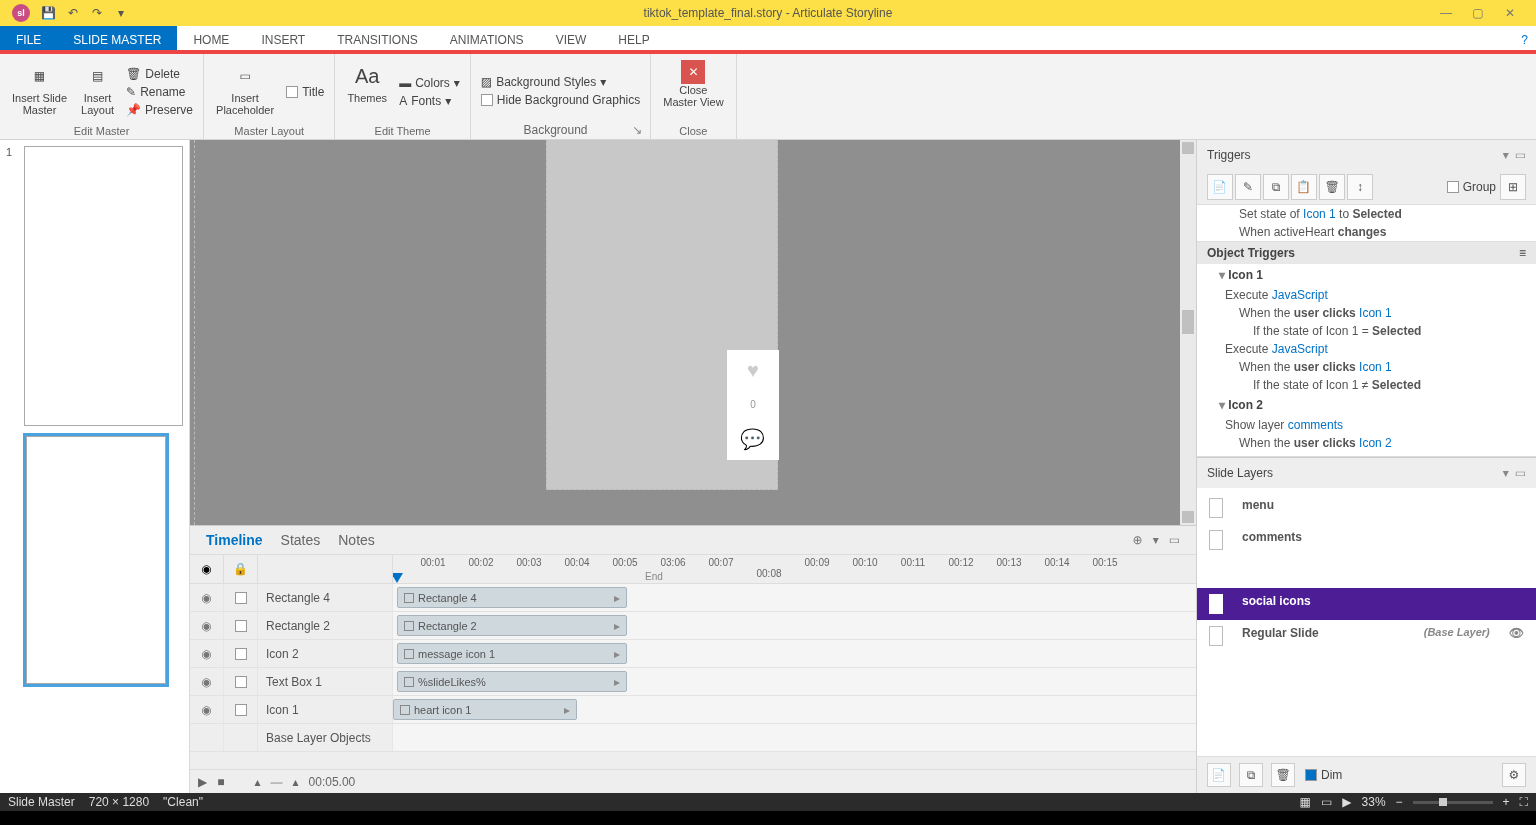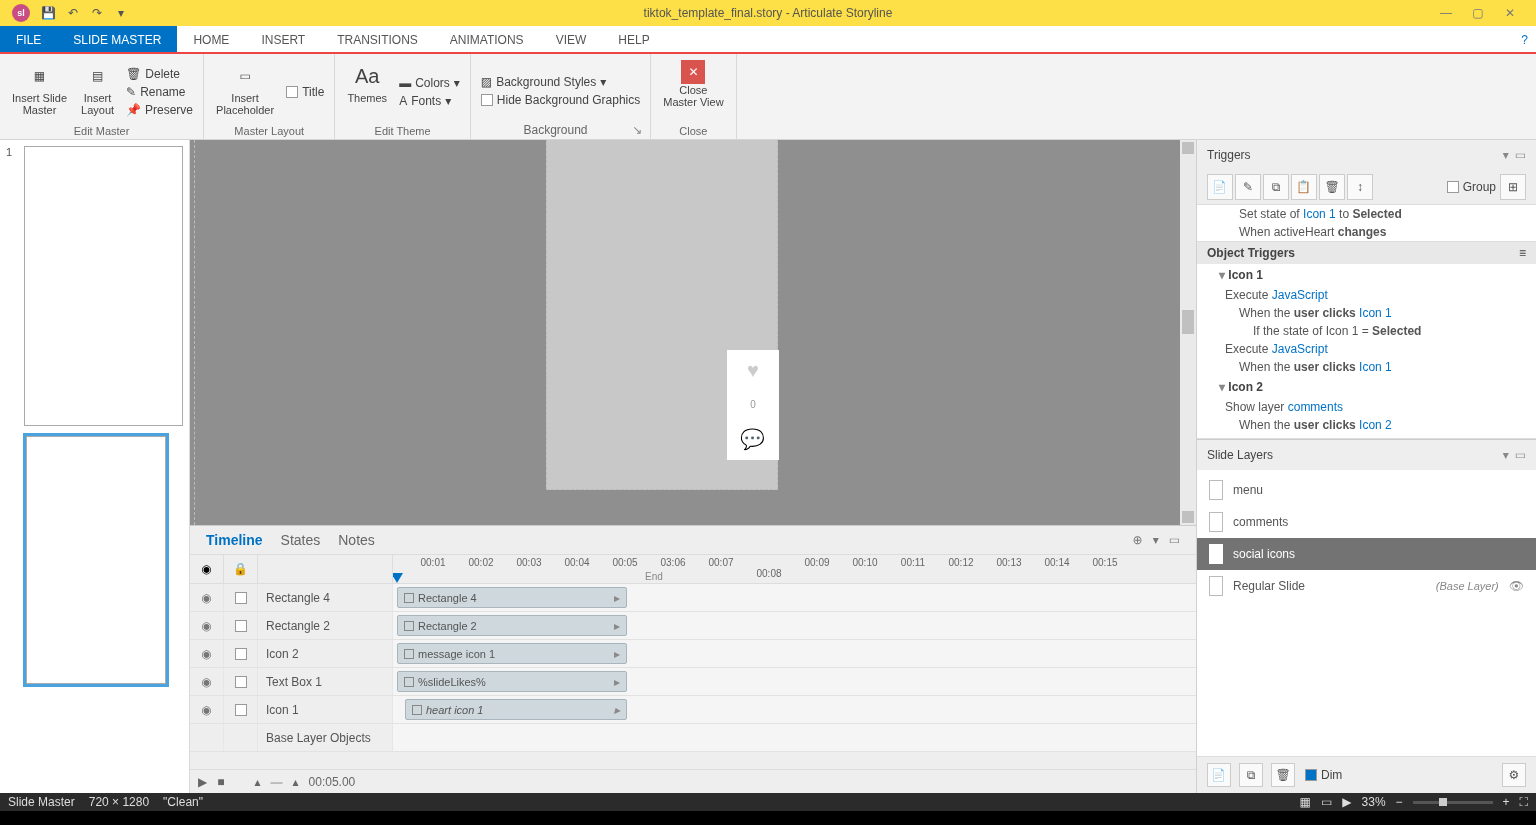--- a/index.html
+++ b/index.html
@@ -4,21 +4,21 @@
 <style>
 * { box-sizing: border-box; margin: 0; padding: 0; font-family: "Segoe UI", Tahoma, sans-serif; font-size: 12px; }
 body { background: #fff; width: 1536px; height: 825px; overflow: hidden; position: relative; }
 .titlebar { height: 26px; background: #fde047; display: flex; align-items: center; padding: 0 12px; position: relative; }
 .titlebar .app-icon { width: 18px; height: 18px; background: #c94d84; border-radius: 50%; display: flex; align-items: center; justify-content: center; color: #fff; font-size: 9px; font-weight: bold; }
 .titlebar .qat { display: flex; gap: 2px; margin-left: 8px; }
 .titlebar .qat-btn { width: 22px; height: 22px; display: flex; align-items: center; justify-content: center; color: #555; cursor: pointer; }
 .titlebar .title { position: absolute; left: 0; right: 0; text-align: center; color: #555; pointer-events: none; font-size: 12px; }
 .titlebar .wincontrols { margin-left: auto; display: flex; gap: 4px; }
 .titlebar .wincontrols div { width: 28px; height: 22px; display: flex; align-items: center; justify-content: center; color: #777; cursor: pointer; }
-.menubar { height: 28px; background: #fff; display: flex; border-bottom: 2px solid #ef4444; position: relative; }
+.menubar { height: 28px; background: #fff; display: flex; border-bottom: 4px solid #ef4444; position: relative; }
 .menubar .tab { padding: 0 16px; line-height: 28px; color: #555; cursor: pointer; font-size: 12px; }
 .menubar .tab.file { background: #0072c6; color: #fff; }
 .menubar .tab.active { background: #0072c6; color: #fff; }
 .menubar .help-right { margin-left: auto; padding-right: 8px; line-height: 28px; color: #0072c6; }
 .ribbon { height: 86px; background: #f3f3f3; border-bottom: 1px solid #d4d4d4; display: flex; }
 .ribbon-group { border-right: 1px solid #d9d9d9; padding: 4px 8px 0 8px; display: flex; flex-direction: column; }
 .ribbon-group .group-row { display: flex; gap: 6px; flex: 1; }
 .ribbon-group .group-label { text-align: center; color: #666; font-size: 11px; padding-bottom: 2px; }
 .rbtn-lg { display: flex; flex-direction: column; align-items: center; justify-content: flex-start; padding: 2px 4px; cursor: pointer; color: #444; }
 .rbtn-lg .icon-area { width: 32px; height: 32px; display: flex; align-items: center; justify-content: center; }
@@ -70,22 +70,22 @@
 .trig-toolbar .spacer { flex: 1; }
 .triggers-list { flex: 0 0 auto; overflow: auto; background: #fff; border-top: 1px solid #ddd; border-bottom: 1px solid #ddd; padding-bottom: 4px; max-height: 310px; }
 .triggers-list .sec-head { background: #e8e8e8; padding: 4px 10px; font-weight: 600; color: #444; display: flex; justify-content: space-between; border-top: 1px solid #ddd; }
 .triggers-list .obj-head { padding: 4px 22px; font-weight: 600; color: #444; }
 .triggers-list .obj-head::before { content: "▾ "; color: #888; }
 .triggers-list .trig-line { padding: 2px 10px 2px 28px; color: #555; font-size: 12px; }
 .triggers-list .link { color: #0072c6; }
 .triggers-list .indent { padding-left: 42px; }
 .triggers-list .indent2 { padding-left: 56px; }
 .layers-body { flex: 1; background: #fff; overflow: auto; padding: 4px 0; }
-.layer-row { display: flex; align-items: center; padding: 6px 12px; gap: 10px; color: #555; cursor: pointer; }
-.layer-row.selected { background: #737373; color: #fff; }
+.layer-row { display: flex; padding: 6px 12px; gap: 19px; color: #555; cursor: pointer; font-weight: bold; }
+.layer-row.selected { background: #4c1d95; color: #fff; margin-top: 32px; }
 .layer-thumb { width: 14px; height: 20px; background: #fff; border: 1px solid #bbb; }
 .layer-row.selected .layer-thumb { border-color: #fff; }
 .layer-row .meta { margin-left: auto; font-style: italic; color: #888; font-size: 11px; }
 .layer-row .eye { color: #888; }
 .layers-footer { border-top: 1px solid #ddd; padding: 6px 10px; display: flex; align-items: center; gap: 8px; color: #555; }
 .layers-footer .fbtn { width: 24px; height: 24px; border: 1px solid #ccc; background: #fafafa; display: flex; align-items: center; justify-content: center; cursor: pointer; }
 .layers-footer .gear { margin-left: auto; }
 .statusbar { position: absolute; left: 0; right: 0; bottom: 14px; height: 18px; background: #2b2b2b; color: #ddd; display: flex; align-items: center; padding: 0 8px; font-size: 11px; gap: 14px; }
 .statusbar .right { margin-left: auto; display: flex; gap: 10px; align-items: center; }
 .statusbar .zoom-track { width: 80px; height: 3px; background: #555; position: relative; }
@@ -329,21 +329,21 @@
               <div class="clip" style="left:4px;width:230px;"><span class="shape-ic"></span>%slideLikes%<span style="margin-left:auto;color:#888;">▸</span></div>
             </div>
           </div>
           <div class="tl-row">
             <div class="c-eye">◉</div>
     <div class="c-lock">
               <span class="chk"></span>
             </div>
     <div class="c-name">Icon 1</div>
     <div class="c-track">
-              <div class="clip" style="left:12px;width:222px;font-style:italic;"><span class="shape-ic"></span>heart icon 1<span style="margin-left:auto;color:#888;">▸</span></div>
+              <div class="clip" style="left:0;width:184px;"><span class="shape-ic"></span>heart icon 1<span style="margin-left:auto;color:#888;">▸</span></div>
             </div>
           </div>
           <div class="tl-row">
             <div class="c-eye"></div>
             <div class="c-lock"></div>
             <div class="c-name">Base Layer Objects</div>
             <div class="c-track"></div>
           </div>
         </div>
       <div class="tl-footer">
@@ -391,20 +391,21 @@
       <div class="sec-head">
             <span>Object Triggers</span>
             <span>≡</span>
           </div>
       <div class="obj-head">Icon 1</div>
       <div class="trig-line"><span>Execute </span><span class="link">JavaScript</span></div>
       <div class="trig-line indent"><span>When the </span><b>user clicks </b><span class="link">Icon 1</span></div>
       <div class="trig-line indent2"><span>If the state of Icon 1 = </span><b>Selected</b></div>
       <div class="trig-line"><span>Execute </span><span class="link">JavaScript</span></div>
       <div class="trig-line indent"><span>When the </span><b>user clicks </b><span class="link">Icon 1</span></div>
+      <div class="trig-line indent2"><span>If the state of Icon 1 ≠ </span><b>Selected</b></div>
       <div class="obj-head">Icon 2</div>
       <div class="trig-line"><span>Show layer </span><span class="link">comments</span></div>
       <div class="trig-line indent"><span>When the </span><b>user clicks </b><span class="link">Icon 2</span></div>
     </div>
     </div>
 
     <div class="panel-h" style="border-top:1px solid #ccc;">
       <span>Slide Layers</span>
       <div class="panel-r">
           <span>▾</span>

